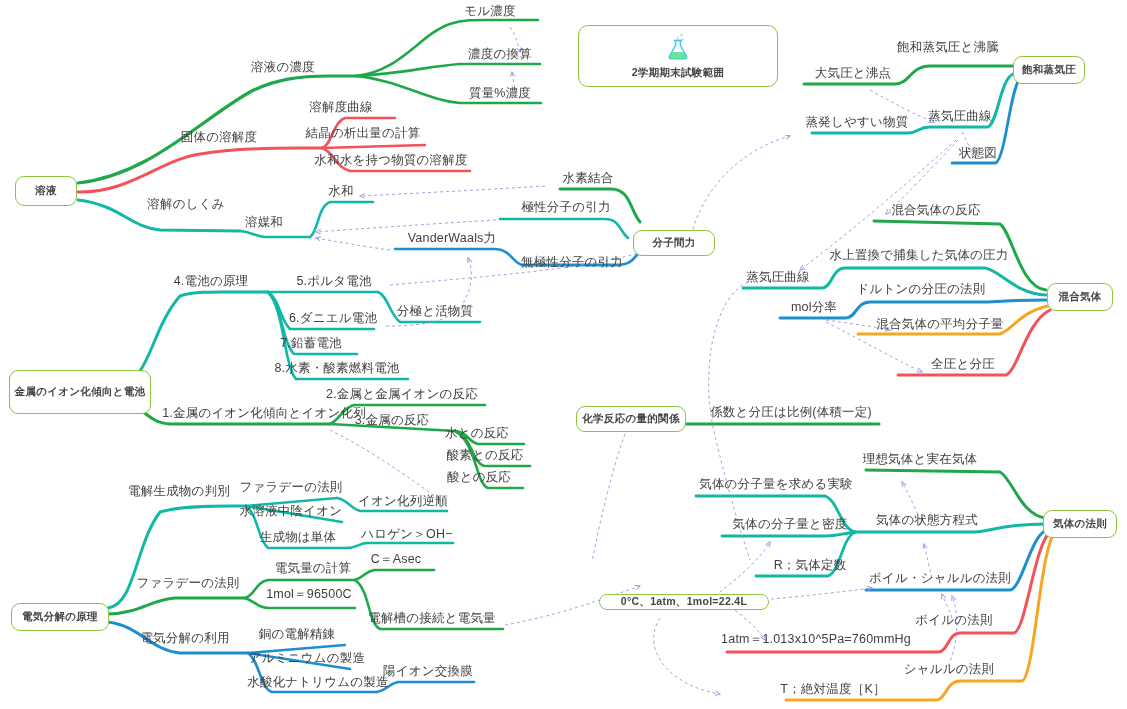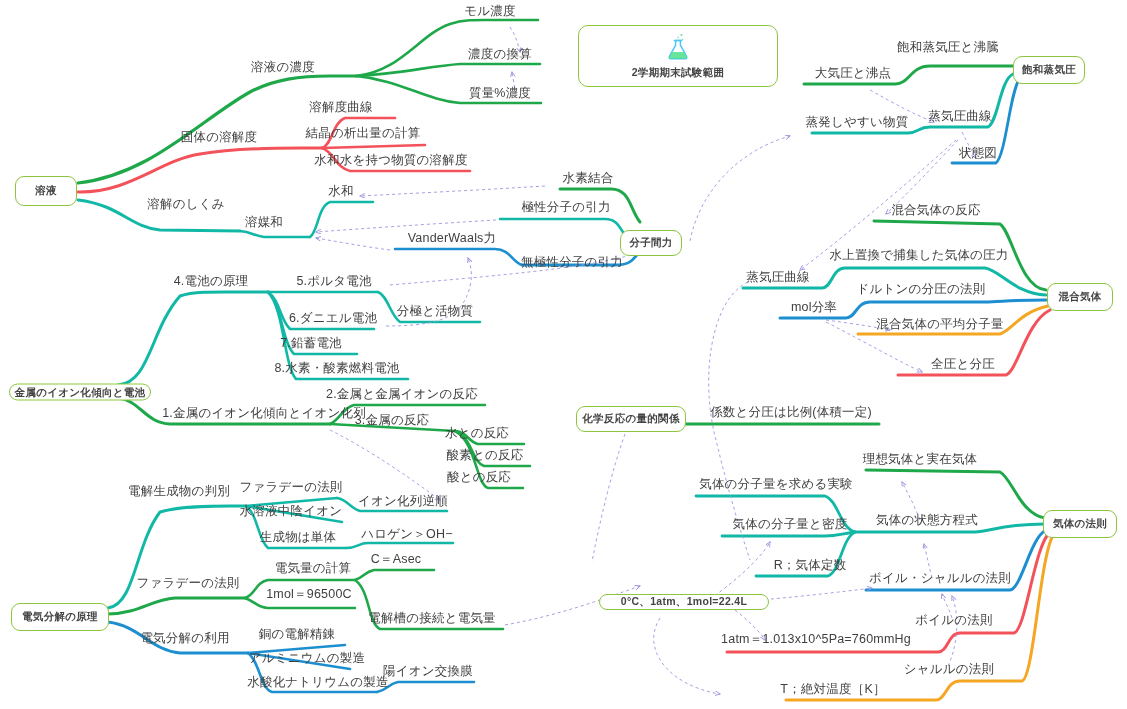--- a/index.html
+++ b/index.html
@@ -234,24 +234,24 @@
         <line x1="9.4" y1="8.5" x2="16.6" y2="8.5" stroke="#49C8F5" stroke-width="1.5" stroke-linecap="round"></line>
       </svg>
     </span>
     <span class="cap">2学期期末試験範囲</span>
   </div>
 
   <div id="root-layer">
       <div class="rootbox" style="left: 46px; top: 191px; width: 62px; height: 30px; border-color: rgb(140, 198, 63);">
         <span>溶液</span>
       </div>
-      <div class="rootbox" style="left: 651px; top: 243px; width: 62px; height: 26px; border-color: rgb(140, 198, 63);">
+      <div class="rootbox" style="left: 674px; top: 243px; width: 82px; height: 26px; border-color: rgb(140, 198, 63);">
         <span>分子間力</span>
       </div>
-      <div class="rootbox" style="left: 80px; top: 392px; width: 142px; height: 17px; border-color: rgb(140, 198, 63);">
+      <div class="rootbox" style="left: 80px; top: 392px; width: 142px; height: 44px; border-color: rgb(140, 198, 63);">
         <span>金属のイオン化傾向と電池</span>
       </div>
       <div class="rootbox" style="left: 60px; top: 617px; width: 98px; height: 28px; border-color: rgb(140, 198, 63);">
         <span>電気分解の原理</span>
       </div>
       <div class="rootbox" style="left: 1049px; top: 70px; width: 72px; height: 28px; border-color: rgb(140, 198, 63);">
         <span>飽和蒸気圧</span>
       </div>
       <div class="rootbox" style="left: 1080px; top: 297px; width: 66px; height: 28px; border-color: rgb(140, 198, 63);">
         <span>混合気体</span>

